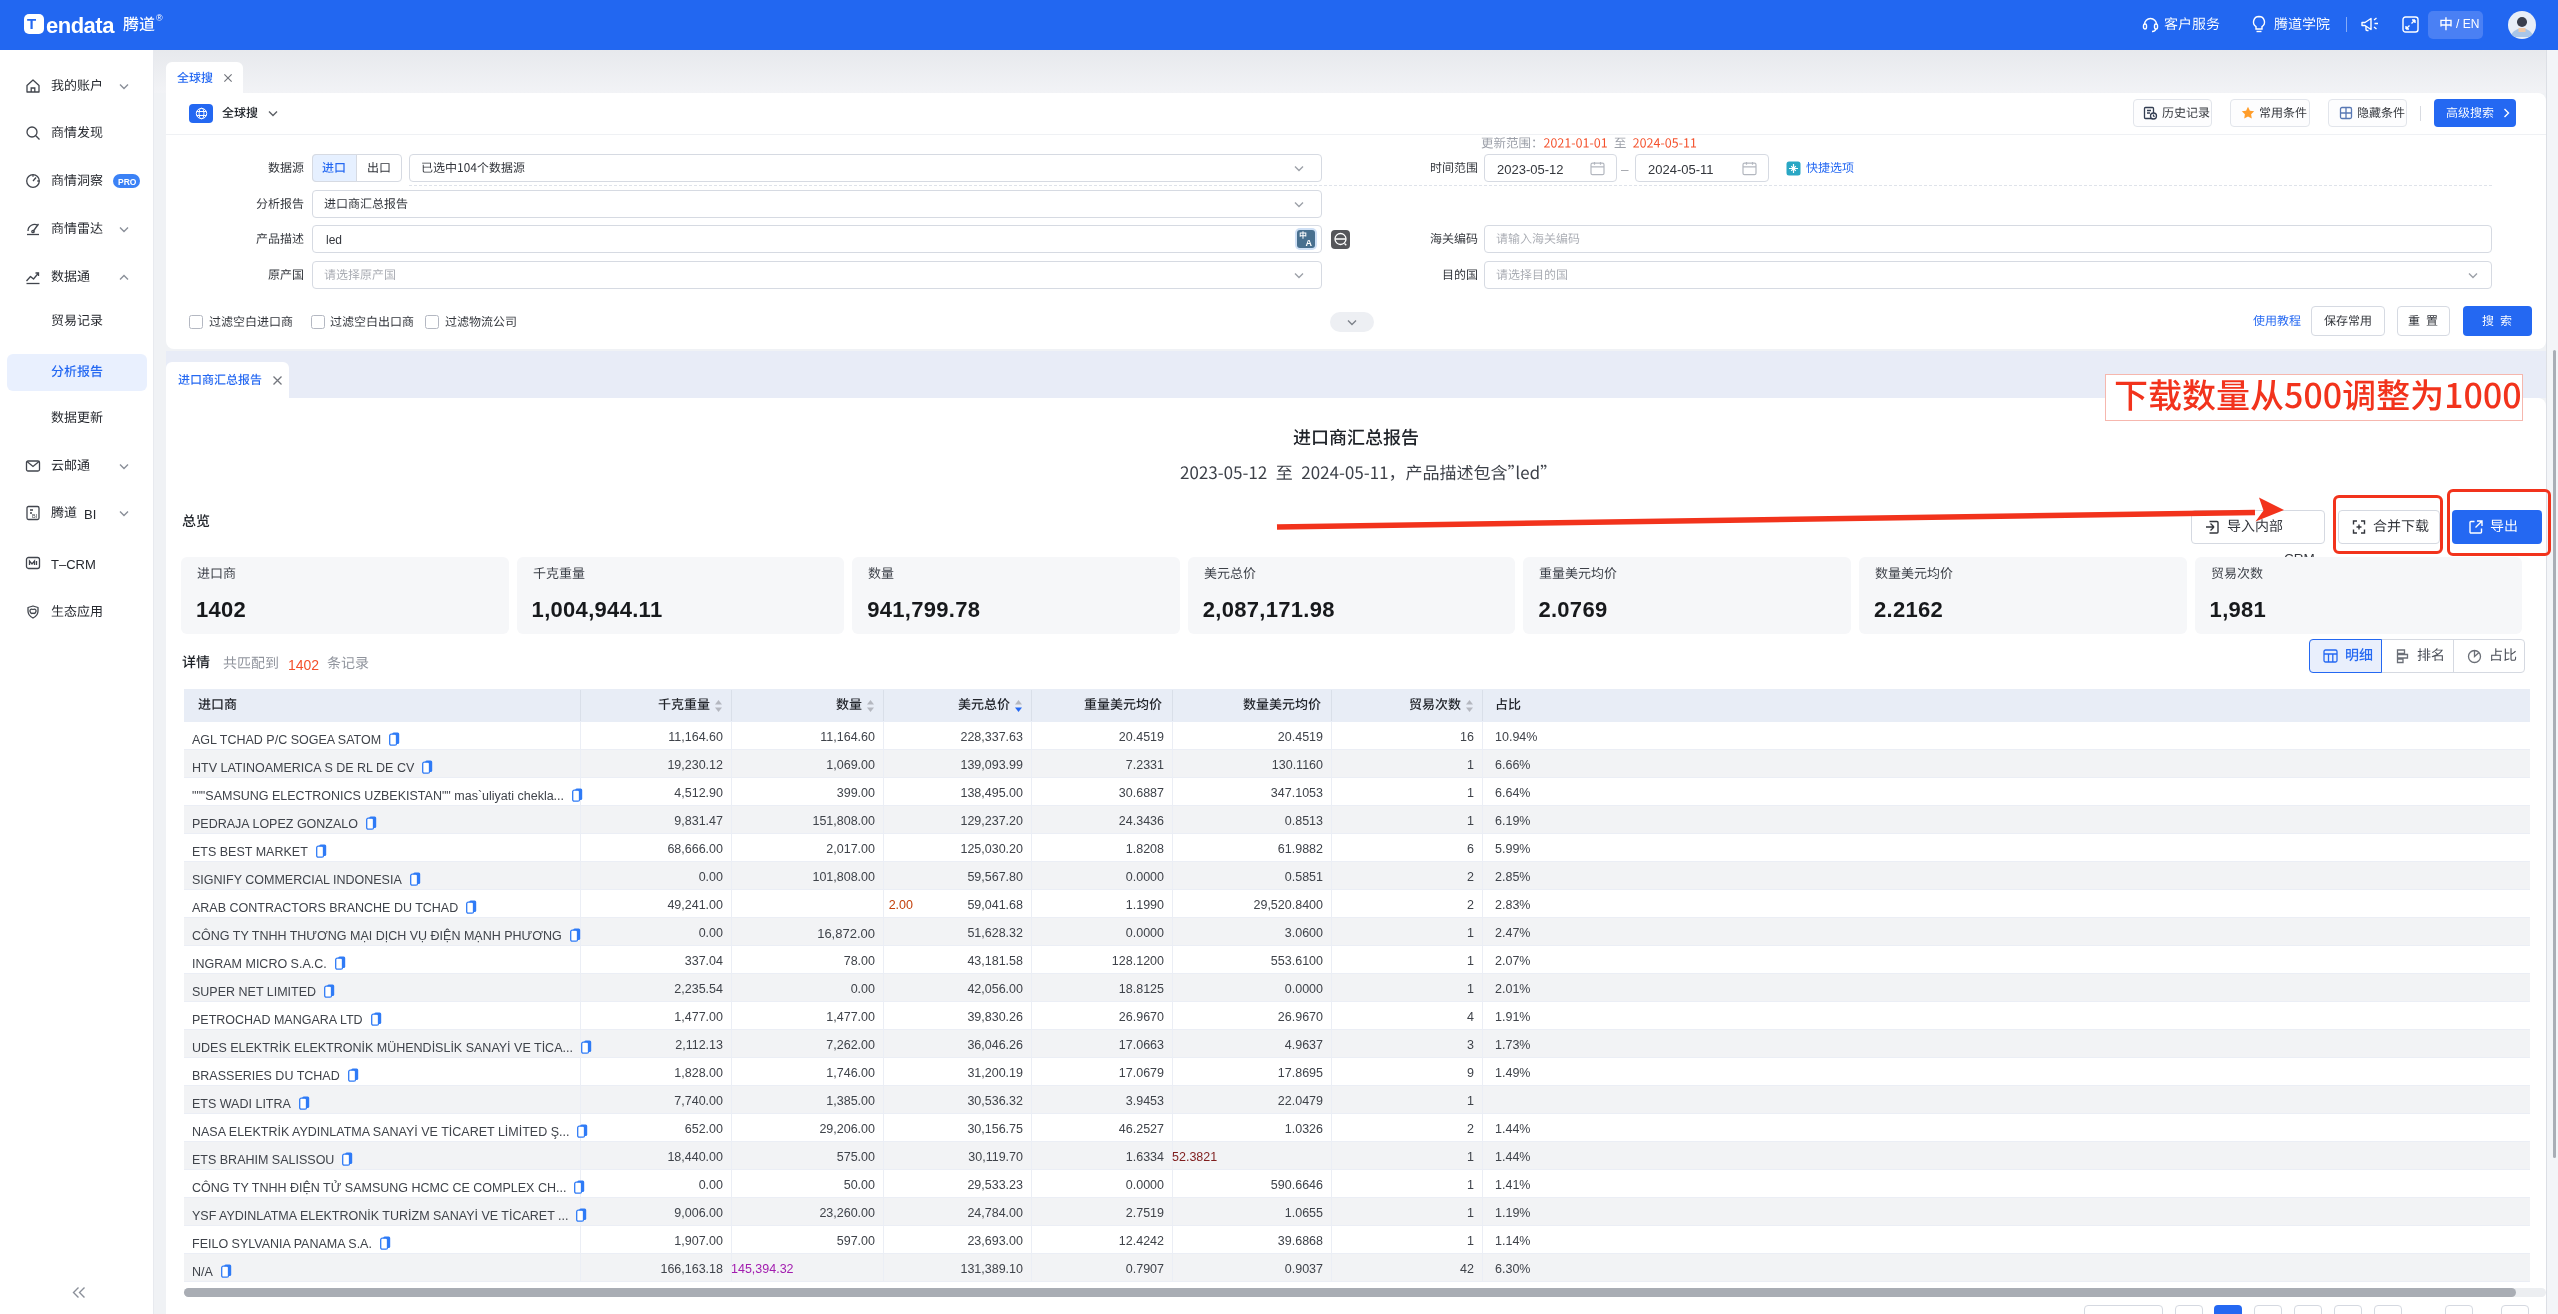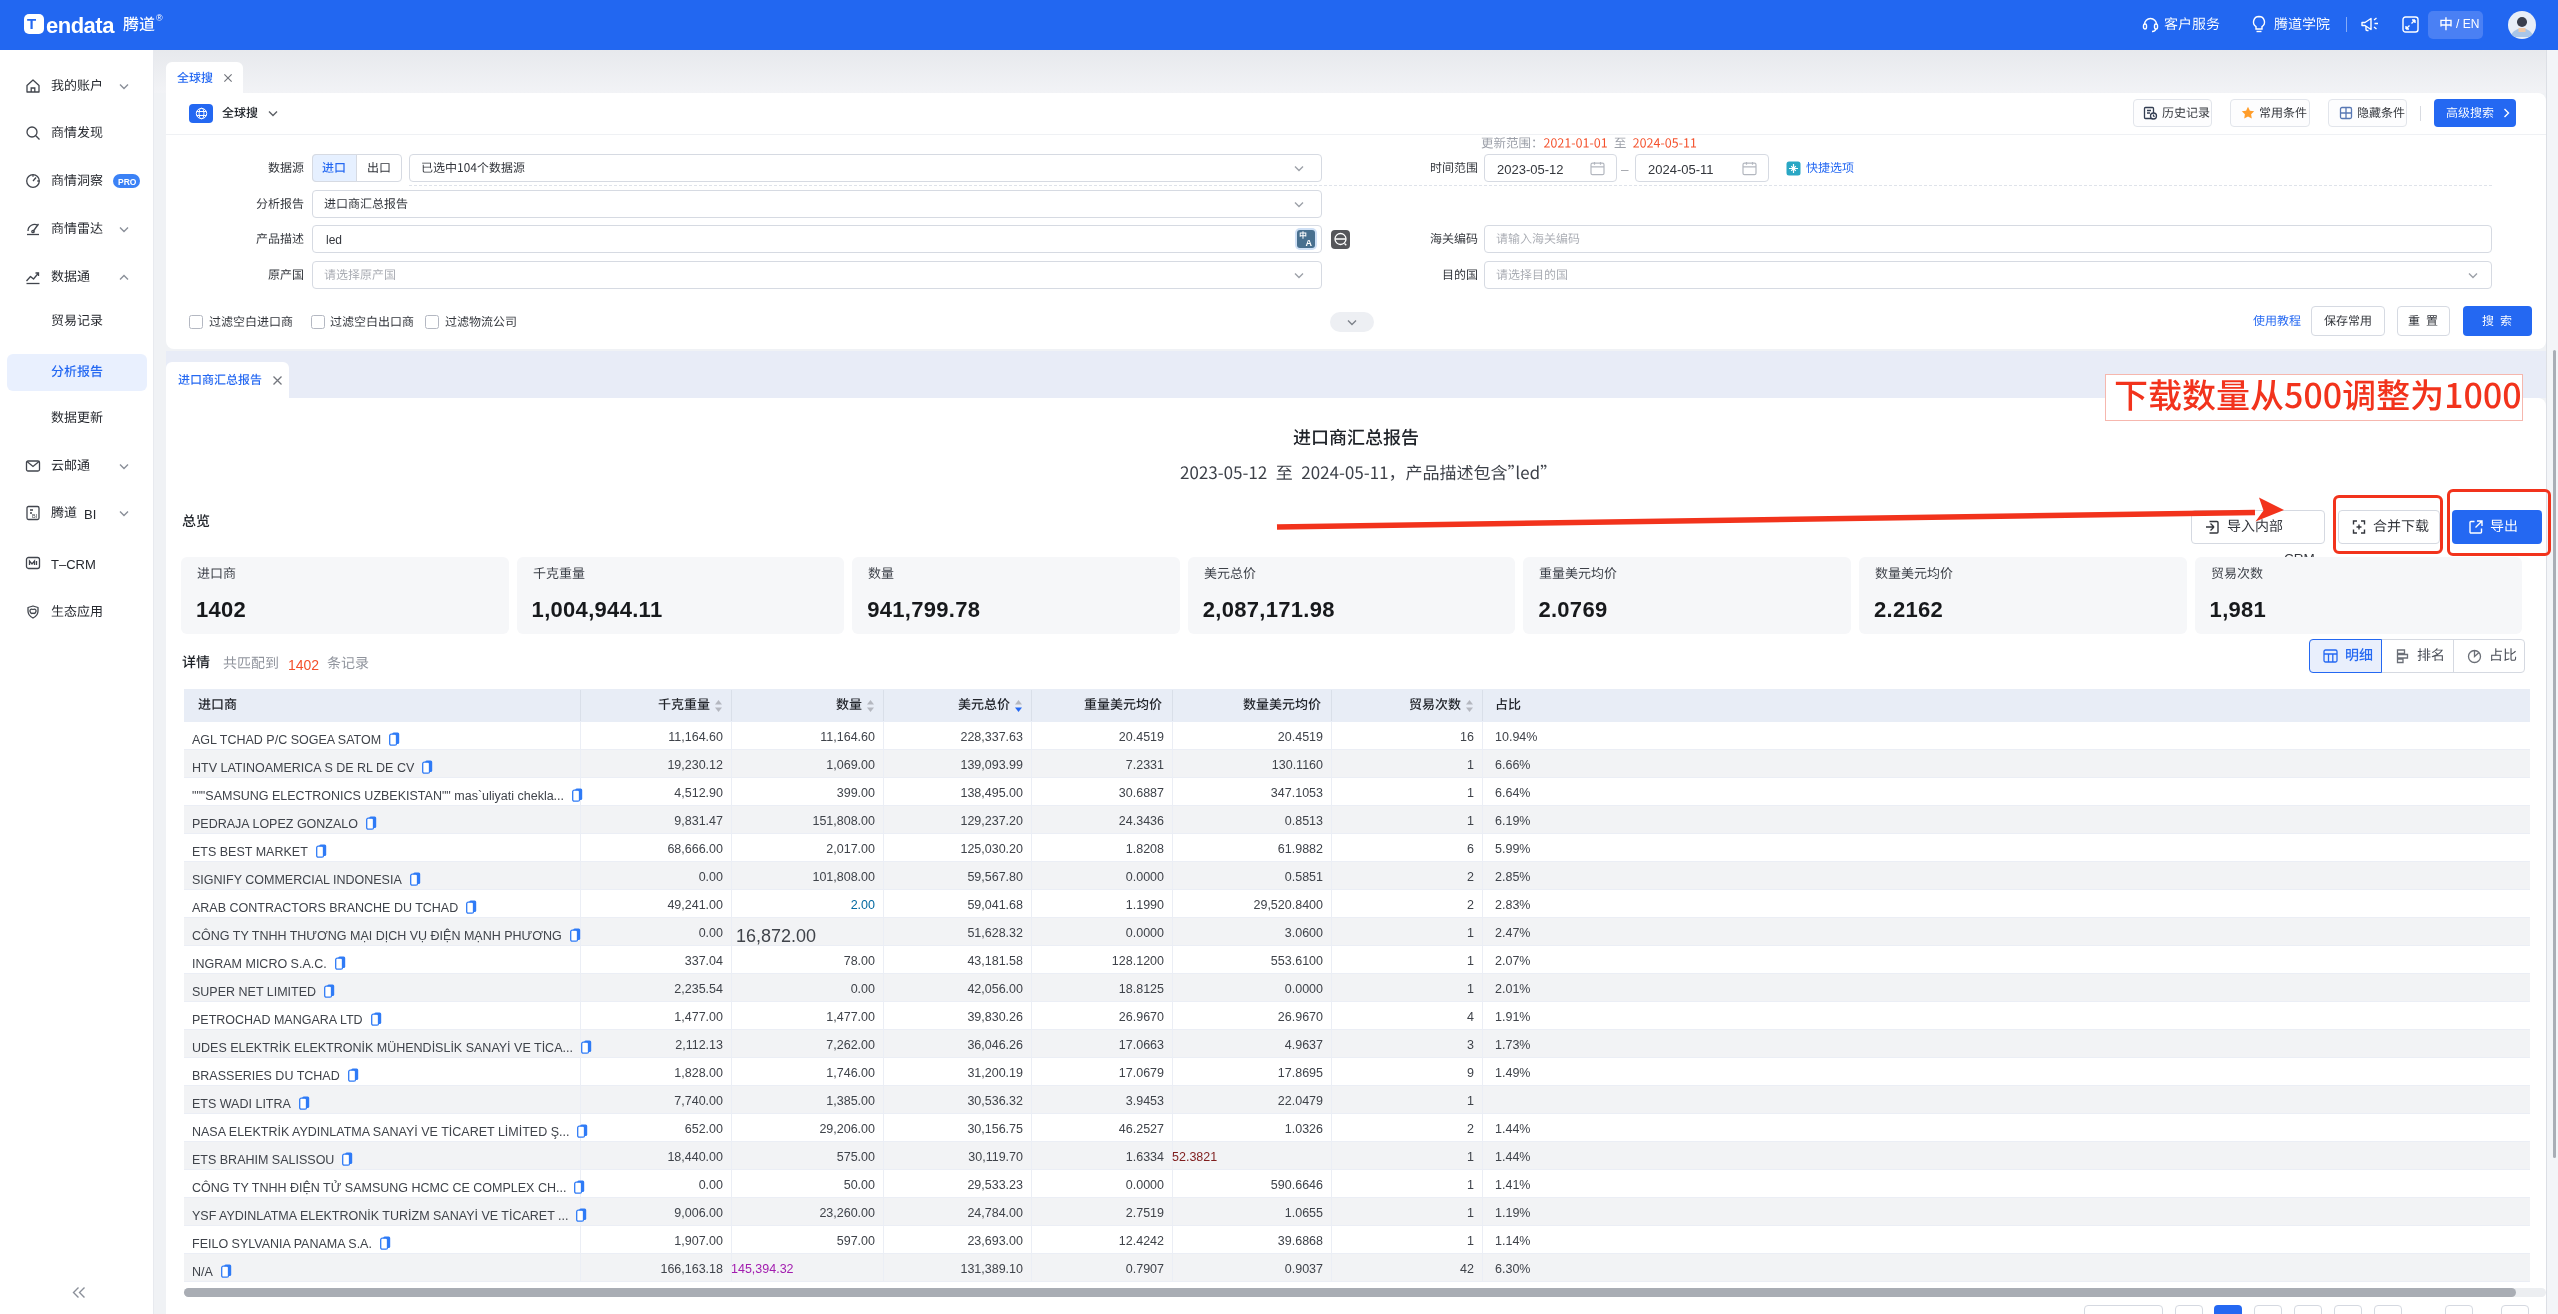--- a/index.html
+++ b/index.html
@@ -1057,40 +1057,40 @@
 <div class="a" style="left:883px;top:890px;width:1px;height:28px;background:#ebeef5"></div>
 <div class="a" style="left:1031px;top:890px;width:1px;height:28px;background:#ebeef5"></div>
 <div class="a" style="left:1172px;top:890px;width:1px;height:28px;background:#ebeef5"></div>
 <div class="a" style="left:1331px;top:890px;width:1px;height:28px;background:#ebeef5"></div>
 <div class="a" style="left:1482px;top:890px;width:1px;height:28px;background:#ebeef5"></div>
 <div class="lat" style="left:192px;top:897.5px;font-size:12.5px;color:#3f434a">ARAB CONTRACTORS BRANCHE DU TCHAD<svg style="position:relative;top:2px;margin-left:8px;overflow:visible" width="11" height="14" viewBox="0 0 11 14">
       <rect x="3.2" y="0.5" width="7" height="11.5" rx="1.5" fill="#2f7bf6"></rect>
       <rect x="0.7" y="2.2" width="6.8" height="11" rx="1.5" fill="#fff" stroke="#2f7bf6" stroke-width="1.3"></rect>
     </svg></div>
 <div class="lat" style="left:580px;top:897.5px;width:143px;text-align:right;font-size:12.5px;color:#3f434a">49,241.00</div>
-<div class="lat" style="left:731px;top:897.5px;width:144px;text-align:right;font-size:12.5px;color:#0369a1">2.00</div>
+<div class="lat" style="left:769px;top:897.5px;width:144px;text-align:right;font-size:12.5px;color:#c2410c">2.00</div>
 <div class="lat" style="left:883px;top:897.5px;width:140px;text-align:right;font-size:12.5px;color:#3f434a">59,041.68</div>
 <div class="lat" style="left:1031px;top:897.5px;width:133px;text-align:right;font-size:12.5px;color:#3f434a">1.1990</div>
 <div class="lat" style="left:1172px;top:897.5px;width:151px;text-align:right;font-size:12.5px;color:#3f434a">29,520.8400</div>
 <div class="lat" style="left:1331px;top:897.5px;width:143px;text-align:right;font-size:12.5px;color:#3f434a">2</div>
 <div class="lat" style="left:1495px;top:897.5px;font-size:12.5px;color:#3f434a">2.83%</div>
 <div class="a" style="left:184px;top:918px;width:2346px;height:28px;background:#f2f3f5;border-bottom:1px solid #ebeef5"></div>
 <div class="a" style="left:580px;top:918px;width:1px;height:28px;background:#ebeef5"></div>
 <div class="a" style="left:731px;top:918px;width:1px;height:28px;background:#ebeef5"></div>
 <div class="a" style="left:883px;top:918px;width:1px;height:28px;background:#ebeef5"></div>
 <div class="a" style="left:1031px;top:918px;width:1px;height:28px;background:#ebeef5"></div>
 <div class="a" style="left:1172px;top:918px;width:1px;height:28px;background:#ebeef5"></div>
 <div class="a" style="left:1331px;top:918px;width:1px;height:28px;background:#ebeef5"></div>
 <div class="a" style="left:1482px;top:918px;width:1px;height:28px;background:#ebeef5"></div>
 <div class="lat" style="left:192px;top:925.5px;font-size:12.5px;color:#3f434a">CÔNG TY TNHH THƯƠNG MẠI DỊCH VỤ ĐIỆN MẠNH PHƯƠNG<svg style="position:relative;top:2px;margin-left:8px;overflow:visible" width="11" height="14" viewBox="0 0 11 14">
       <rect x="3.2" y="0.5" width="7" height="11.5" rx="1.5" fill="#2f7bf6"></rect>
       <rect x="0.7" y="2.2" width="6.8" height="11" rx="1.5" fill="#fff" stroke="#2f7bf6" stroke-width="1.3"></rect>
     </svg></div>
 <div class="lat" style="left:580px;top:925.5px;width:143px;text-align:right;font-size:12.5px;color:#3f434a">0.00</div>
-<div class="lat" style="left:704px;top:925.5px;width:144px;text-align:center;font-size:18px;color:#3f434a">16,872.00</div>
+<div class="lat" style="left:731px;top:925.5px;width:144px;text-align:right;font-size:13px;color:#3f434a">16,872.00</div>
 <div class="lat" style="left:883px;top:925.5px;width:140px;text-align:right;font-size:12.5px;color:#3f434a">51,628.32</div>
 <div class="lat" style="left:1031px;top:925.5px;width:133px;text-align:right;font-size:12.5px;color:#3f434a">0.0000</div>
 <div class="lat" style="left:1172px;top:925.5px;width:151px;text-align:right;font-size:12.5px;color:#3f434a">3.0600</div>
 <div class="lat" style="left:1331px;top:925.5px;width:143px;text-align:right;font-size:12.5px;color:#3f434a">1</div>
 <div class="lat" style="left:1495px;top:925.5px;font-size:12.5px;color:#3f434a">2.47%</div>
 <div class="a" style="left:184px;top:946px;width:2346px;height:28px;background:#fff;border-bottom:1px solid #ebeef5"></div>
 <div class="a" style="left:580px;top:946px;width:1px;height:28px;background:#ebeef5"></div>
 <div class="a" style="left:731px;top:946px;width:1px;height:28px;background:#ebeef5"></div>
 <div class="a" style="left:883px;top:946px;width:1px;height:28px;background:#ebeef5"></div>
 <div class="a" style="left:1031px;top:946px;width:1px;height:28px;background:#ebeef5"></div>

